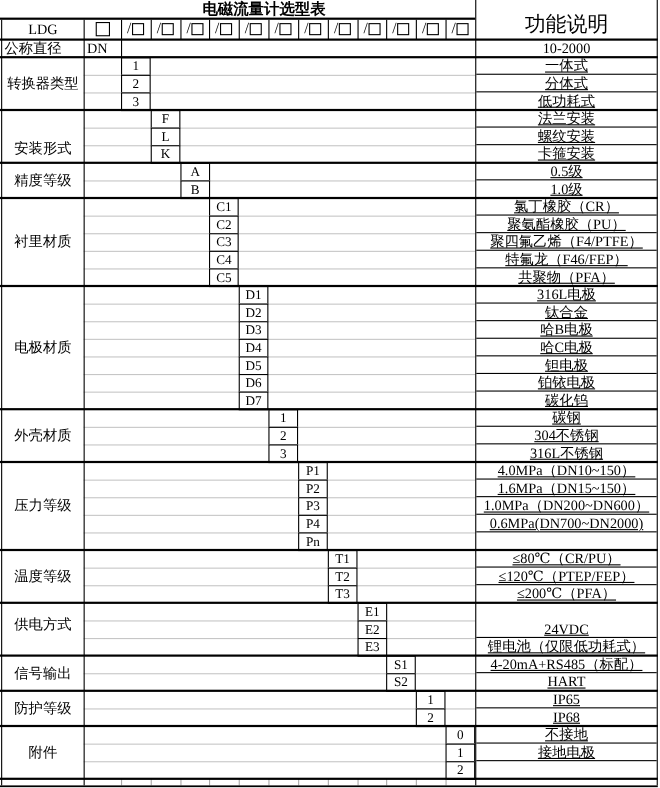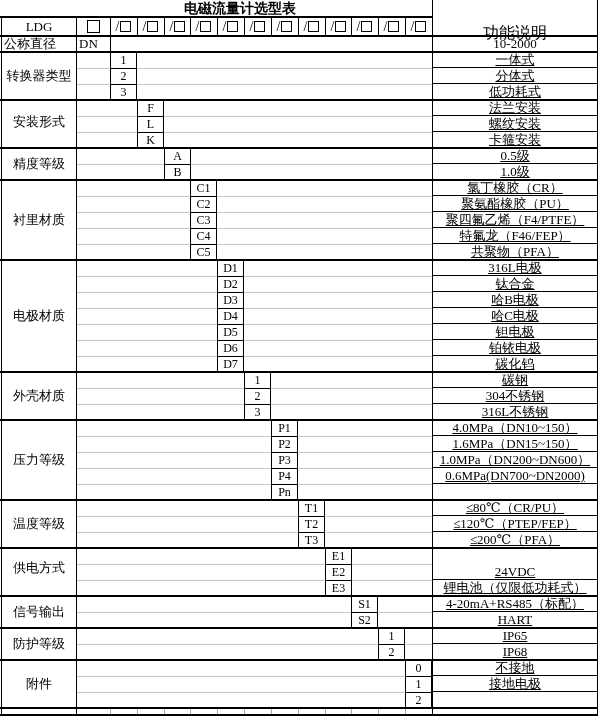--- a/index.html
+++ b/index.html
@@ -1,22 +1,22 @@
 <!DOCTYPE html>
 <html><head>
 <meta charset="utf-8">
 <style>
   html,body{margin:0;padding:0;background:#fff;}
   #stage{position:relative;width:600px;height:716px;background:#fff;overflow:hidden;
          font-family:"Liberation Serif","DejaVu Serif",serif;color:#000;}
   .abs{position:absolute;}
   .title{top:0;left:0;width:480px;height:16px;text-align:center;font-size:14px;
          font-weight:bold;font-family:"Liberation Sans","DejaVu Sans",sans-serif;line-height:17px;}
-  .fhead{left:433px;top:17px;width:164px;height:32px;display:flex;align-items:center;justify-content:center;
-         font-size:16px;font-family:"Liberation Sans","DejaVu Sans",sans-serif;}
+  .fhead{left:433px;top:6px;width:164px;height:32px;display:flex;align-items:center;justify-content:center;
+         font-size:19px;font-family:"Liberation Sans","DejaVu Sans",sans-serif;}
   .gl{left:2px;width:74px;display:flex;align-items:center;justify-content:center;
       font-size:13px;letter-spacing:0;}
   .gl.left{justify-content:flex-start;padding-left:2px;box-sizing:border-box;text-align:right;}
   .cell-ldg{left:2px;top:18px;width:74px;height:17px;display:flex;align-items:center;justify-content:center;font-size:13px;}
   .cell-base{left:77px;top:18px;width:33px;height:17px;display:flex;align-items:center;justify-content:center;}
   .slashcell{top:18px;width:27px;height:17px;display:flex;align-items:center;justify-content:center;font-size:14px;}
   .sq{display:inline-block;border:1px solid #000;background:#fff;}
   .sq.big{width:11px;height:11px;}
   .sq.small{width:9px;height:9px;margin-left:1px;}
   .dn{left:78px;top:36px;width:31px;height:16px;font-size:13px;line-height:16px;text-align:left;padding-left:1px;}
@@ -118,21 +118,21 @@
       <span class="sq small"></span>
     </div>
   <div class="abs slashcell" style="left:405px">
       <span>/</span>
       <span class="sq small"></span>
     </div>
 
   <div class="abs gl left" style="top:36px;height:16px">公称直径</div>
   <div class="abs dn">DN</div>
   <div class="abs gl" style="top:52px;height:48px">转换器类型</div>
-  <div class="abs gl" style="top:92px;height:60px">安装形式</div>
+  <div class="abs gl" style="top:105px;height:60px">安装形式</div>
   <div class="abs gl" style="top:148px;height:32px">精度等级</div>
   <div class="abs gl" style="top:180px;height:80px">衬里材质</div>
   <div class="abs gl" style="top:260px;height:112px">电极材质</div>
   <div class="abs gl" style="top:372px;height:48px">外壳材质</div>
   <div class="abs gl" style="top:420px;height:80px">压力等级</div>
   <div class="abs gl" style="top:500px;height:48px">温度等级</div>
   <div class="abs gl" style="top:548px;height:40px">供电方式</div>
   <div class="abs gl" style="top:596px;height:32px">信号输出</div>
   <div class="abs gl" style="top:628px;height:32px">防护等级</div>
   <div class="abs gl" style="top:660px;height:48px">附件</div>

